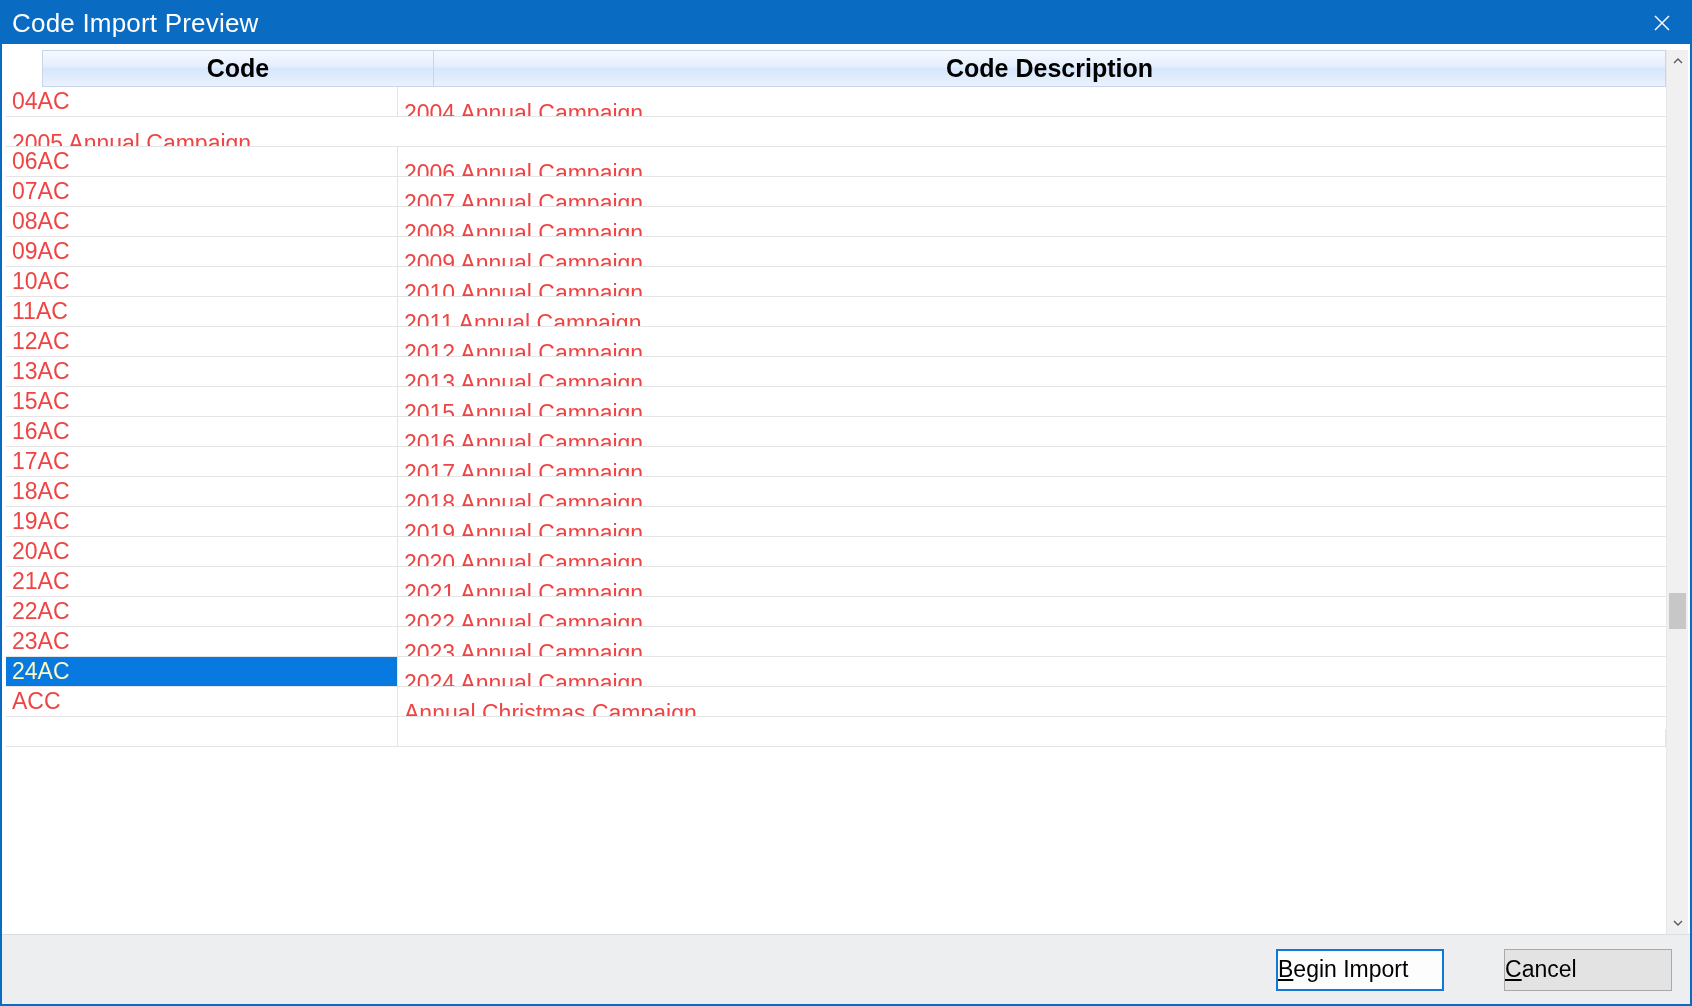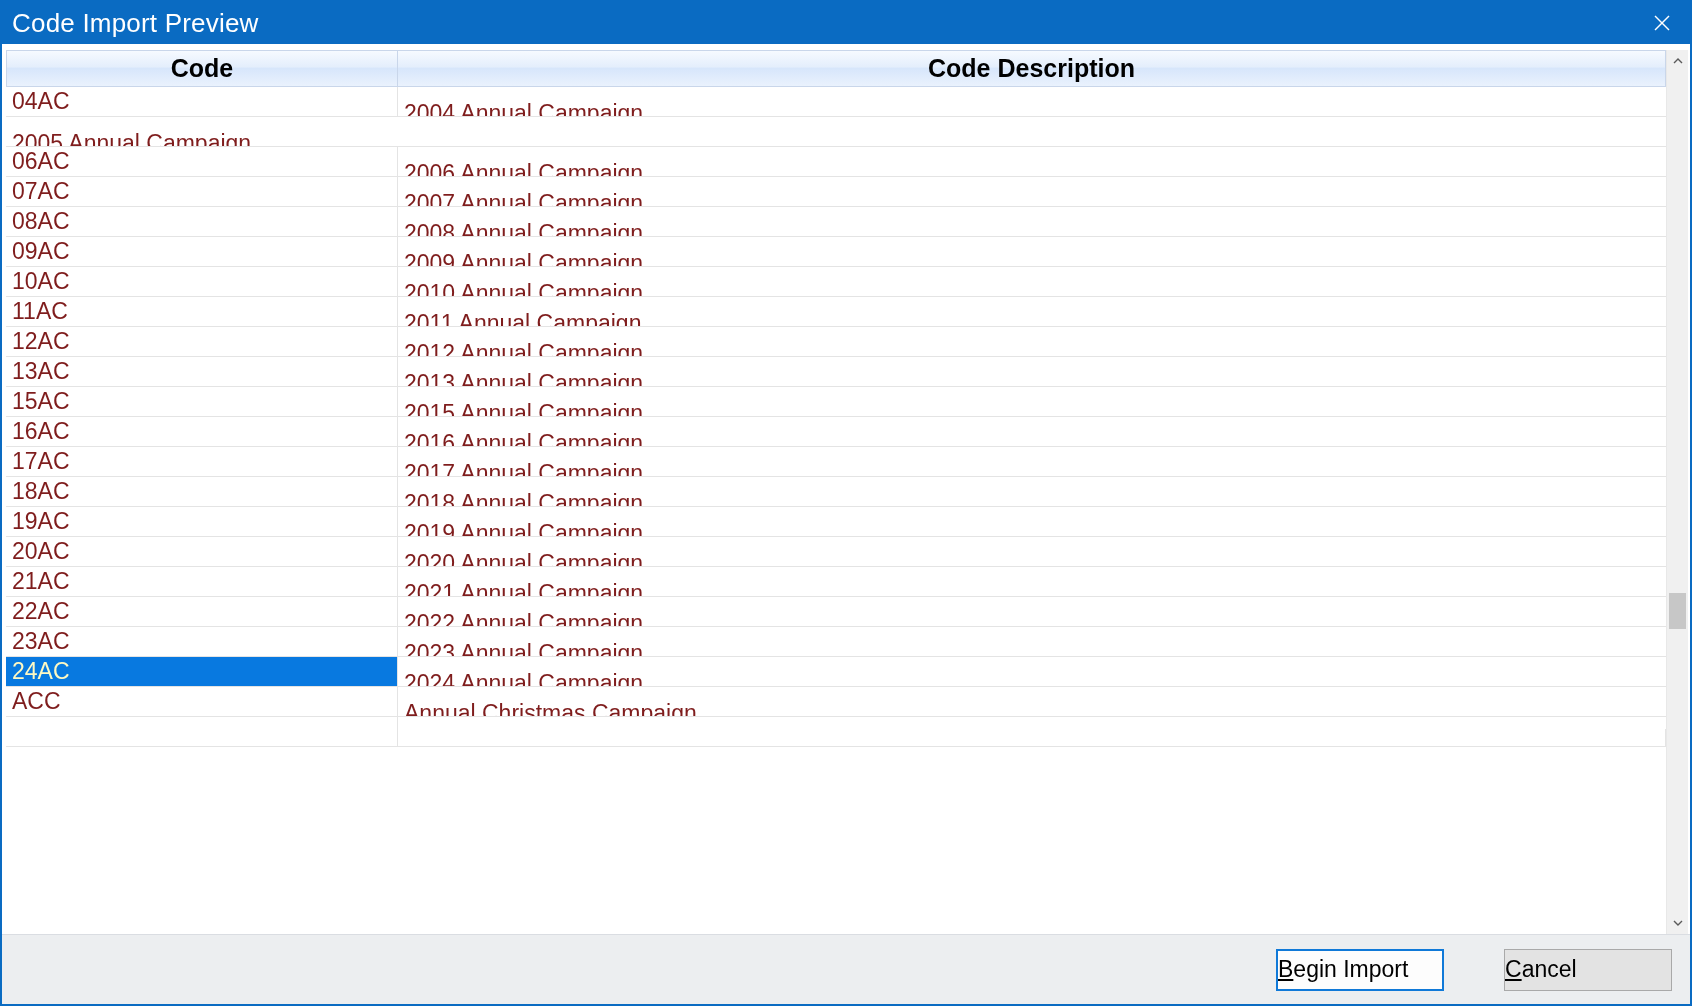--- a/index.html
+++ b/index.html
@@ -42,20 +42,21 @@
     overflow: hidden;
   }
   .grid-wrap {
     flex: 1 1 auto;
     display: flex; flex-direction: column;
     overflow: hidden;
   }
   .grid-header {
     display: flex;
     flex: 0 0 auto;
+    margin-left: 36px;
   }
   .grid-header .hcell {
     background: linear-gradient(to bottom, #f6faff 0%, #e4eefc 45%, #d7e6fb 50%, #eaf2fd 100%);
     border: 1px solid #c9d6ea;
     border-left: none;
     font-weight: 700;
     font-size: 25px;
     text-align: center;
     padding: 3px 0;
     color: #000;
@@ -71,21 +72,21 @@
     display: flex;
     height: 30px;
     border-bottom: 1px solid #e4e4e4;
   }
   .row .cell {
     font-size: 23px;
     line-height: 29px;
     padding: 0 6px;
     white-space: nowrap;
     overflow: hidden;
-    color: #7f1d1d;
+    color: #ef4444;
     border-right: 1px solid #e4e4e4;
   }
   .row .cell.col-desc { border-right: none; margin-top: 12px; }
   .row.empty .cell { border-right: 1px solid #e4e4e4; }
   .row .cell.selected {
     background: #0879e0;
     color: #fef9c3;
   }
   .vscroll {
     width: 22px;

